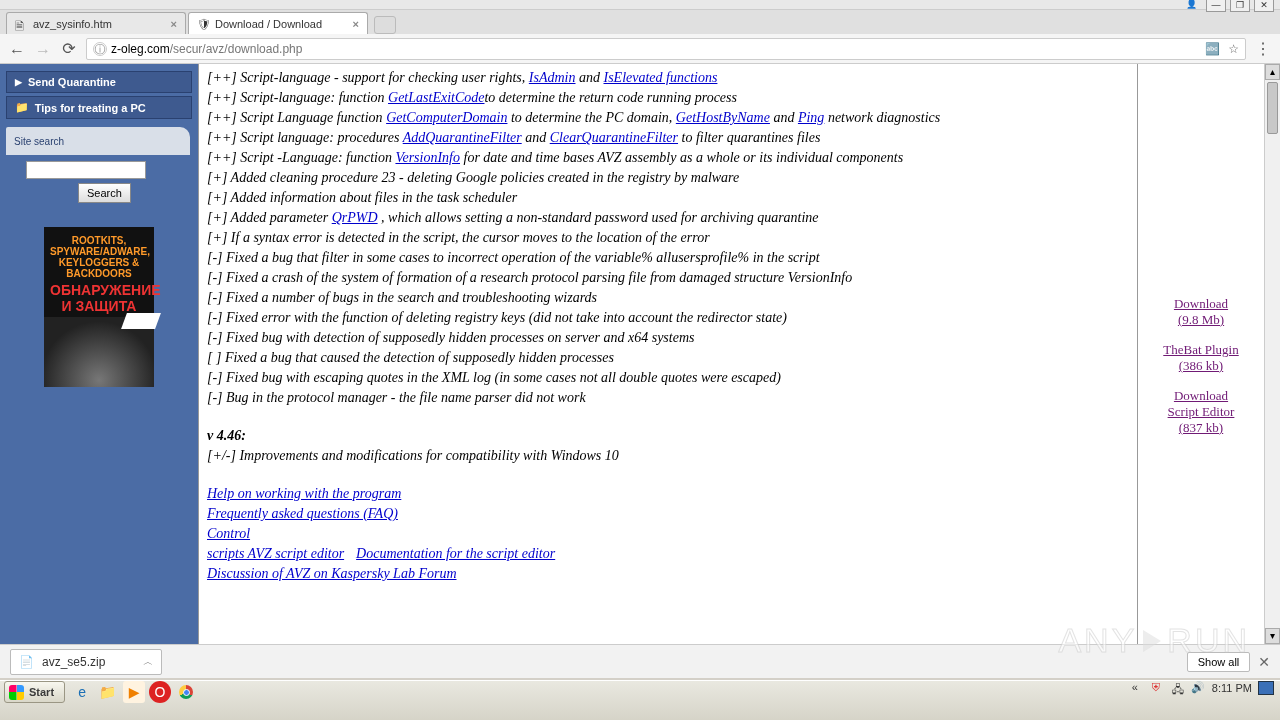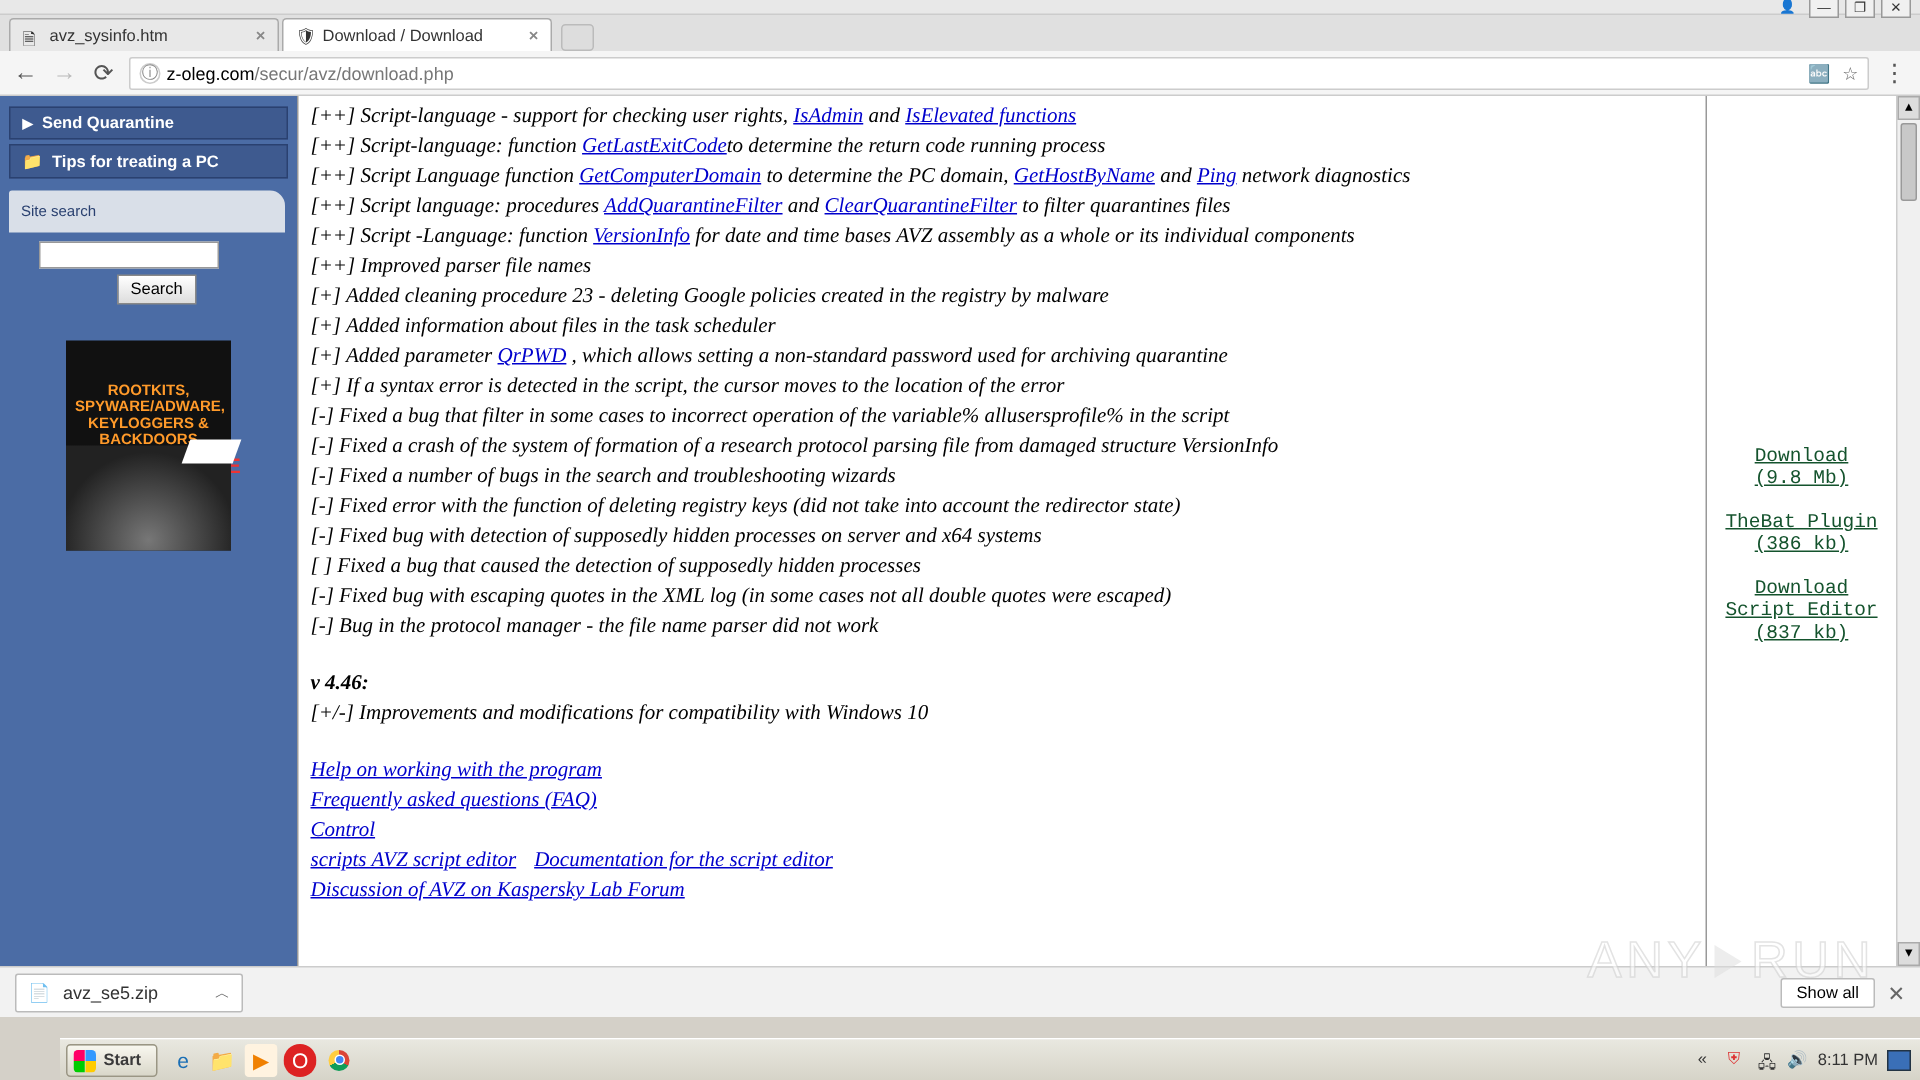--- a/index.html
+++ b/index.html
@@ -30,50 +30,50 @@
 
 
 .page { position:absolute; top:64px; left:0; right:0; height:580px; background:#fff; display:flex; font-family:"Times New Roman",serif;}
 .sidebar { width:198px; background:#4b6ca5; color:#fff; font-family:"Verdana",sans-serif; font-size:11px; padding:4px 0;}
 .sidebtn { background:#3e5a8f; border:1px solid #2a4170; margin:3px 6px; padding:4px 8px; font-weight:bold; display:flex; align-items:center; gap:6px;}
 .sidebtn .tri{font-size:9px;}
 .siteSearch { margin:8px 6px 4px 6px; }
 .siteSearch .tab{background:#d9dfe8;color:#2a4170;font-size:10px;padding:1px 8px;border:none;min-width:0;height:28px;border-radius:2px 10px 0 0;}
 .siteSearch input[type=text]{ width:120px; margin:6px 0 4px 20px; height:18px; border:1px solid #999;}
 .siteSearch .sbtn{ margin-left:72px; height:20px; padding:0 8px; border:1px solid #888; background:linear-gradient(#fff,#ddd); font-size:11px;}
-.bookcover{width:110px;height:140px;background:#111;margin:24px auto 0 auto;position:relative;color:#fff;text-align:center;padding:28px 6px;font-size:9px;font-family:Arial;}
+.bookcover{width:110px;height:160px;background:#111;margin:24px auto 0 auto;position:relative;color:#fff;text-align:center;padding:8px 6px;font-size:9px;font-family:Arial;}
 .bookcover .t1{color:#ff9a2a;font-weight:bold;font-size:10px;}
 .bookcover .t2{color:#e33;font-weight:bold;font-size:14px;margin-top:3px;}
 .bookcover .fp{position:absolute;left:0;right:0;bottom:0;height:70px;background:radial-gradient(circle at 50% 90%,#777 0%,#222 70%);}
 .bookcover .fp::after{content:"";position:absolute;right:-4px;top:-4px;width:34px;height:16px;background:#fff;transform:skewX(-20deg);}
 
 .content { flex:1; border-left:1px solid #999; border-right:1px solid #999; padding:4px 8px 10px 8px; font-size:14px; line-height:20px; color:#000; overflow:hidden;font-style:italic;}
 .content a{color:#0000cc;text-decoration:underline;}
 .content .line{white-space:normal;}
 .vh{font-weight:bold;margin-top:18px;}
 .bottom-links{margin-top:18px;}
 .bottom-links a{display:inline-block;margin-right:12px;}
 
 .rightcol{ width:126px; padding:8px 4px; font-size:13px; text-align:center;}
-.rightcol a{color:#14532d;text-decoration:underline;display:block;font-family:Liberation Mono, monospace;}
+.rightcol a{color:#701a75;text-decoration:underline;display:block;}
 .rightcol .grp{margin-top:14px;}
 .scrollbar{width:16px;background:#f0f0f0;border-left:1px solid #ccc;position:relative;}
 .scrollbar .up,.scrollbar .dn{position:absolute;left:0;right:0;height:16px;background:#ddd;border:1px solid #aaa;text-align:center;font-size:10px;line-height:14px;}
 .scrollbar .up{top:0;} .scrollbar .dn{bottom:0;}
 .scrollbar .thumb{position:absolute;left:2px;right:2px;top:18px;height:52px;background:#c8c8c8;border:1px solid #999;border-radius:2px;}
 
 
 .dlbar{position:absolute;left:0;right:0;top:644px;height:34px;background:#f2f2f2;border-top:1px solid #ccc;display:flex;align-items:center;padding:0 10px;}
 .dlitem{background:#fff;border:1px solid #bbb;border-radius:2px;height:26px;display:flex;align-items:center;padding:0 8px;gap:8px;font-size:12px;color:#333;}
 .dlitem .chev{color:#666;margin-left:30px;font-size:10px;}
 .showall{margin-left:auto;background:#fff;border:1px solid #bbb;border-radius:2px;padding:3px 10px;font-size:11px;}
 .dlclose{margin-left:8px;color:#666;font-size:14px;}
 
 
-.taskbar{position:absolute;left:0;right:0;bottom:0;height:28px;background:linear-gradient(#e9e8e0,#d6d4c8);border-top:1px solid #fff;display:flex;align-items:center;margin-left:40px;}
+.taskbar{position:absolute;left:0;right:0;bottom:0;height:40px;background:linear-gradient(#e9e8e0,#d6d4c8);border-top:1px solid #fff;display:flex;align-items:flex-start;}
 .start{height:22px;margin:0 4px;padding:0 10px 0 24px;background:linear-gradient(#f8f7ef,#d9d7c9);border:1px solid #9a9684;border-radius:3px;font-weight:bold;font-size:11px;color:#3a3a3a;position:relative;line-height:20px;}
 .start::before{content:"";position:absolute;left:4px;top:3px;width:15px;height:15px;background:
  linear-gradient(#f06 0 50%,#0c0 0) left/50% 100% no-repeat,
  linear-gradient(#39f 0 50%,#fc0 0) right/50% 100% no-repeat;border-radius:3px;}
 .tbicon{width:22px;height:22px;margin:0 2px;border:1px solid transparent;display:flex;align-items:center;justify-content:center;font-size:14px;}
 .tbicon.ie{color:#1b6fb5;}
 .tbicon.fold{color:#e4b53a;}
 .tbicon.media{color:#f08000;background:#fff3e0;border-radius:3px;}
 .tbicon.opera{background:#d22;color:#fff;border-radius:50%;}
 .tbicon.chrome{position:relative;}
@@ -147,21 +147,20 @@
       <div class="fp"></div>
     </div>
   </div>
 
   <div class="content" id="content">
       <div class="line">[++] Script-language - support for checking user rights, <a>IsAdmin</a> and <a>IsElevated functions</a></div>
       <div class="line">[++] Script-language: function <a>GetLastExitCode</a>to determine the return code running process</div>
       <div class="line">[++] Script Language function <a>GetComputerDomain</a> to determine the PC domain, <a>GetHostByName</a> and <a>Ping</a> network diagnostics</div>
       <div class="line">[++] Script language: procedures <a>AddQuarantineFilter</a> and <a>ClearQuarantineFilter</a> to filter quarantines files</div>
       <div class="line">[++] Script -Language: function <a>VersionInfo</a> for date and time bases AVZ assembly as a whole or its individual components</div>
-      <div class="line">[++] Improved parser file names</div>
       <div class="line">[+] Added cleaning procedure 23 - deleting Google policies created in the registry by malware</div>
       <div class="line">[+] Added information about files in the task scheduler</div>
       <div class="line">[+] Added parameter <a>QrPWD</a> , which allows setting a non-standard password used for archiving quarantine</div>
       <div class="line">[+] If a syntax error is detected in the script, the cursor moves to the location of the error</div>
       <div class="line">[-] Fixed a bug that filter in some cases to incorrect operation of the variable% allusersprofile% in the script</div>
       <div class="line">[-] Fixed a crash of the system of formation of a research protocol parsing file from damaged structure VersionInfo</div>
       <div class="line">[-] Fixed a number of bugs in the search and troubleshooting wizards</div>
       <div class="line">[-] Fixed error with the function of deleting registry keys (did not take into account the redirector state)</div>
       <div class="line">[-] Fixed bug with detection of supposedly hidden processes on server and x64 systems</div>
       <div class="line">[ ] Fixed a bug that caused the detection of supposedly hidden processes</div>

